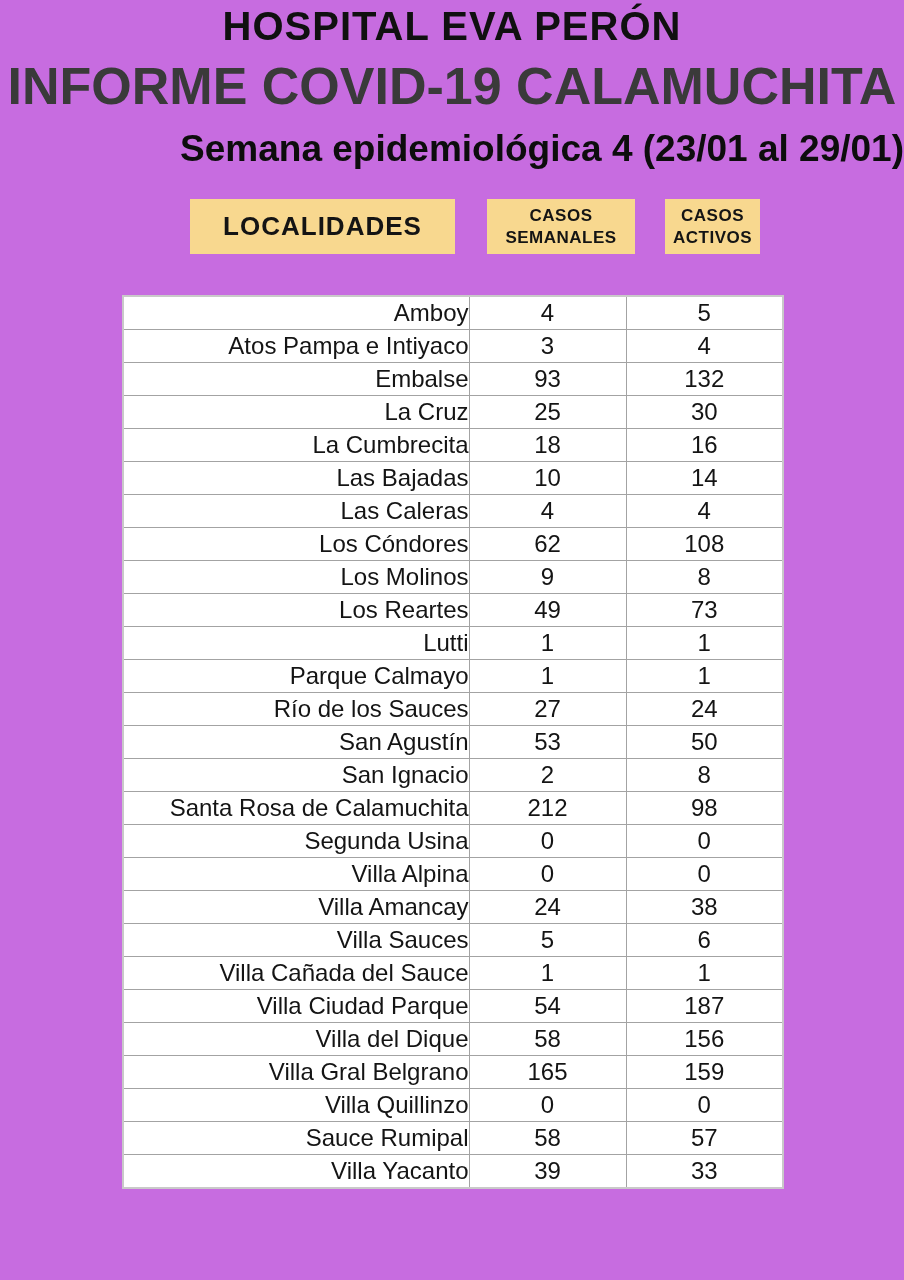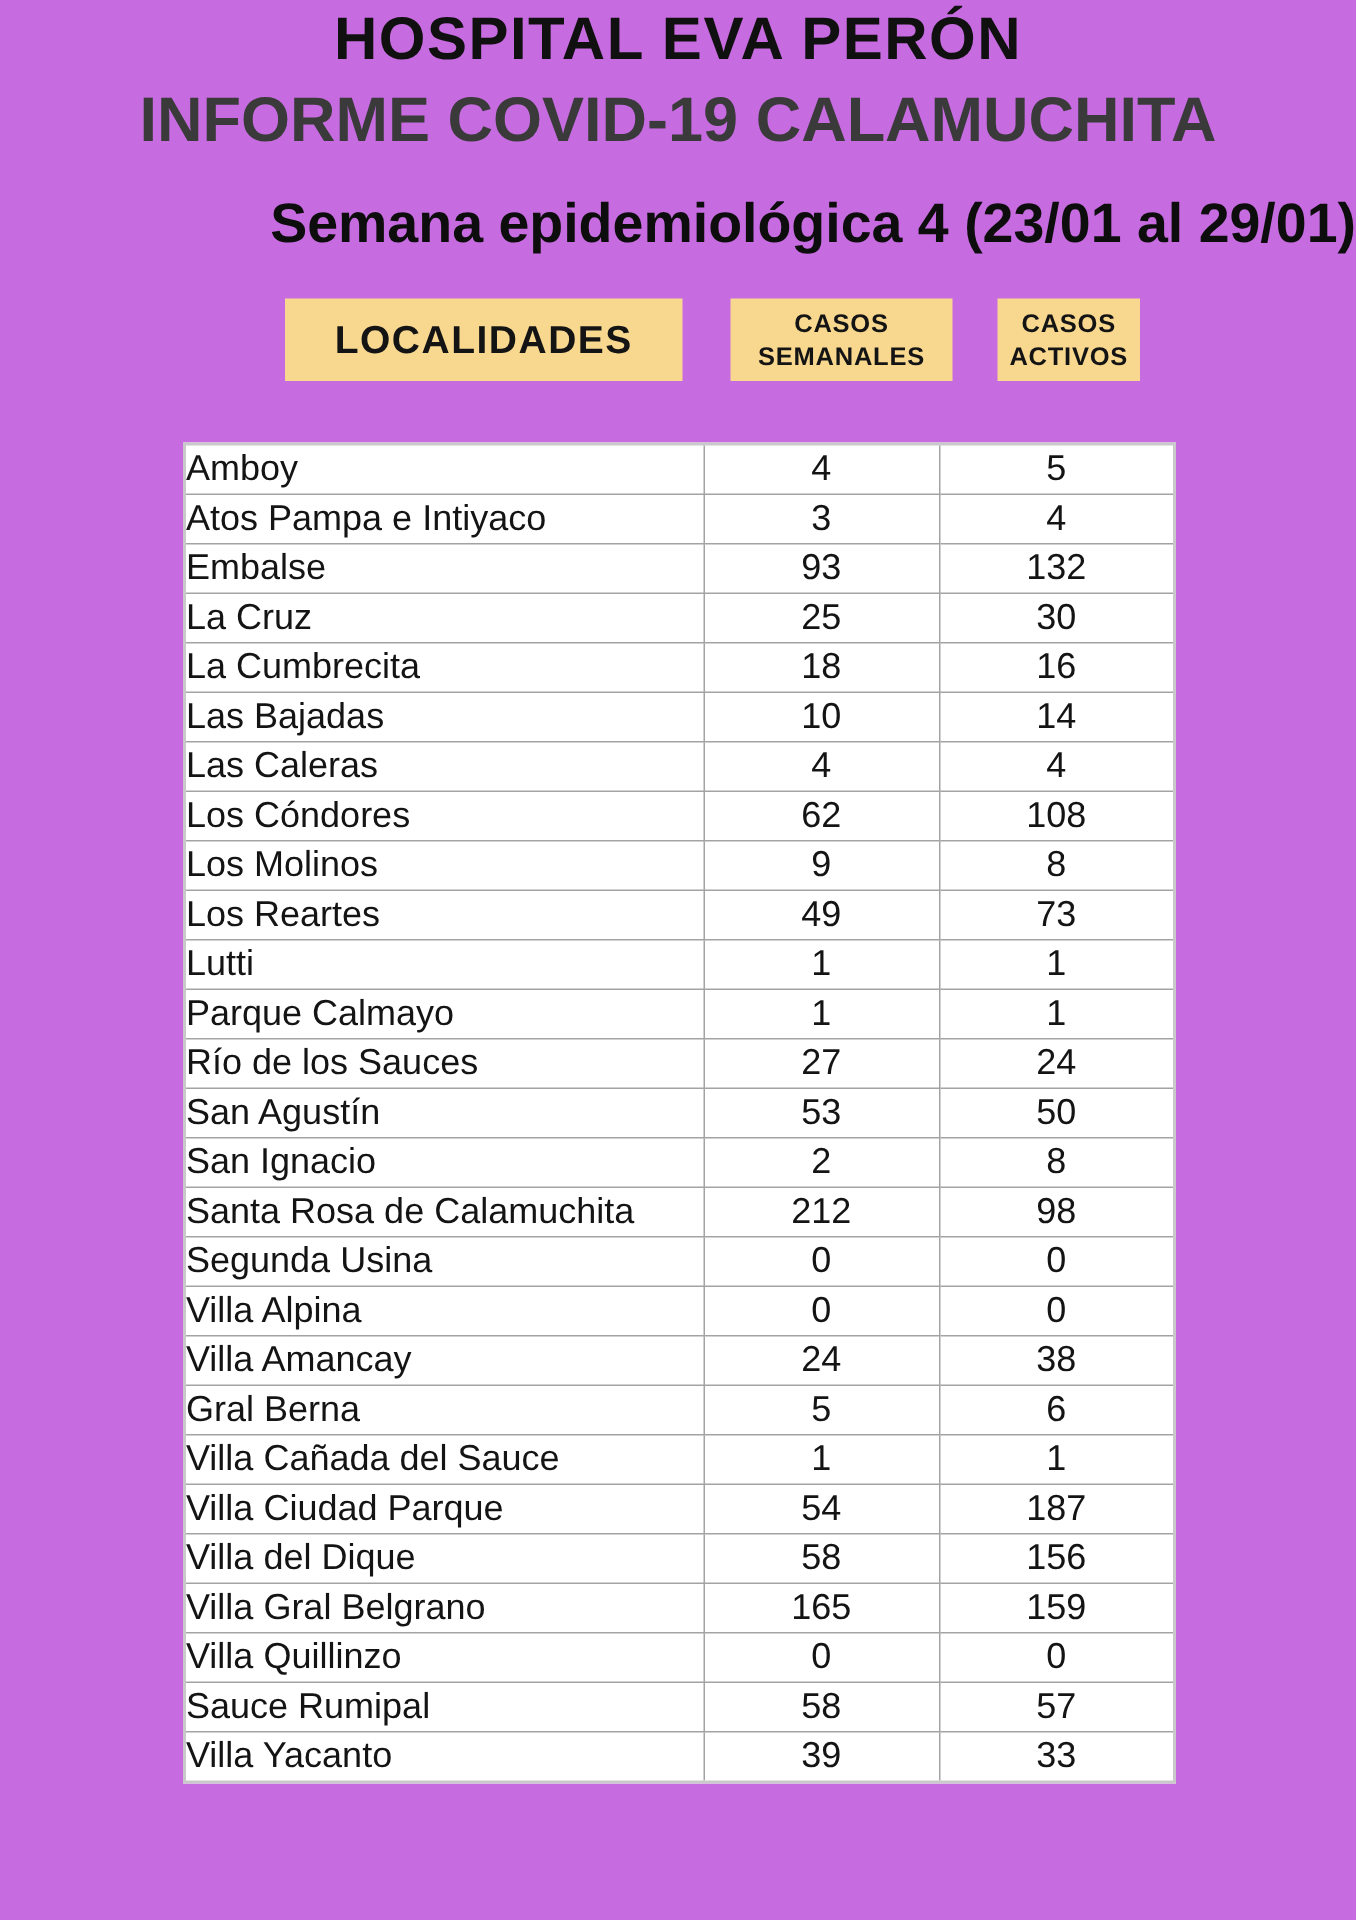--- a/index.html
+++ b/index.html
@@ -24,21 +24,21 @@
     font-weight: bold;
     color: #101010;
     letter-spacing: 1px;
   }
   .title-main {
     position: absolute;
     top: 56px;
     left: 0;
     width: 904px;
     text-align: center;
-    font-size: 42px;
+    font-size: 52px;
     font-weight: bold;
     color: #3a3a3a;
     letter-spacing: 0px;
   }
   .subtitle {
     position: absolute;
     top: 128px;
     left: 0;
     width: 904px;
     text-align: right;
@@ -94,21 +94,21 @@
     border: 1px solid #a3a3a3;
     height: 32px;
     padding: 0;
     font-size: 24px;
     color: #141414;
     vertical-align: middle;
     overflow: hidden;
     white-space: nowrap;
   }
   td.td-loc {
-    text-align: left;
+    text-align: right;
     padding-left: 10px;
     margin-left: 36px;
   }
   td.td-num {
     text-align: center;
   }
 </style>
 </head>
 <body>
 
@@ -226,21 +226,21 @@
         <td class="td-loc">Villa Alpina</td>
         <td class="td-num">0</td>
         <td class="td-num">0</td>
       </tr>
       <tr>
         <td class="td-loc">Villa Amancay</td>
         <td class="td-num">24</td>
         <td class="td-num">38</td>
       </tr>
       <tr>
-        <td class="td-loc">Gral Berna</td>
+        <td class="td-loc">Villa Sauces</td>
         <td class="td-num">5</td>
         <td class="td-num">6</td>
       </tr>
       <tr>
         <td class="td-loc">Villa Cañada del Sauce</td>
         <td class="td-num">1</td>
         <td class="td-num">1</td>
       </tr>
       <tr>
         <td class="td-loc">Villa Ciudad Parque</td>

